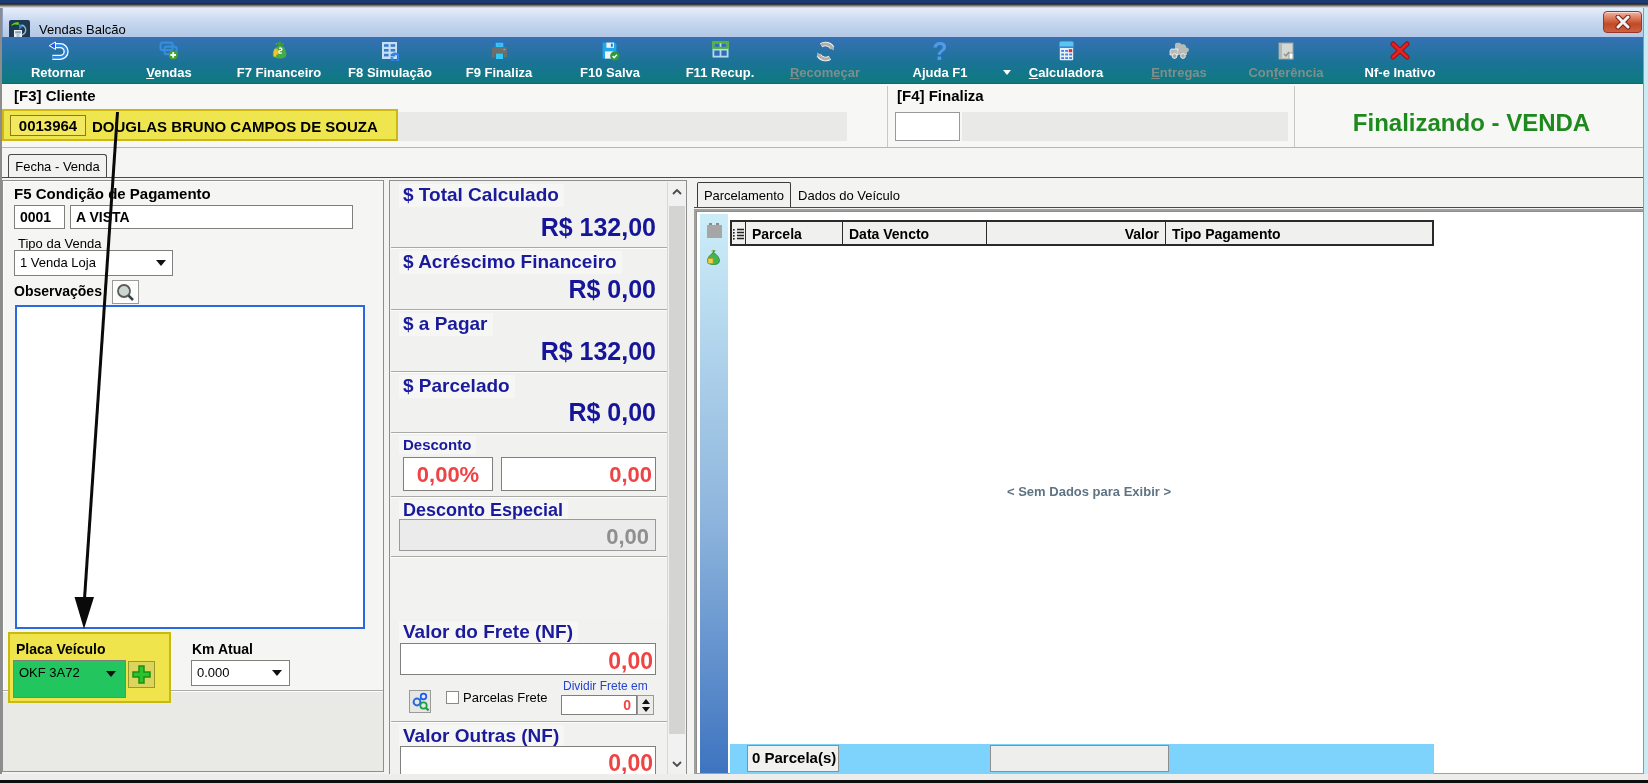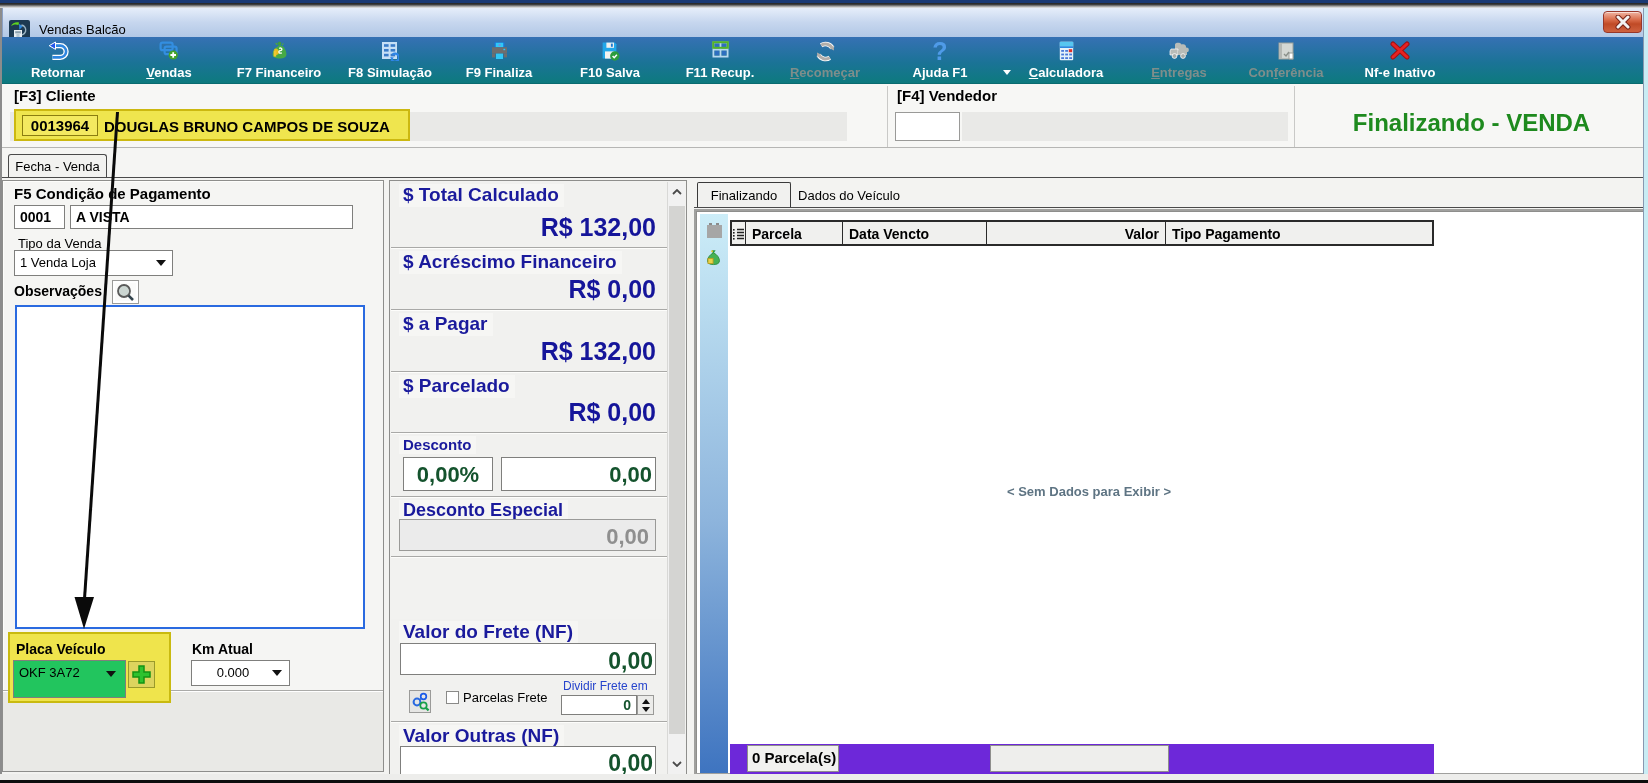--- a/index.html
+++ b/index.html
@@ -14,21 +14,21 @@
 #toolbar{left:2px;top:37px;width:1644px;height:47px;background:linear-gradient(#3671b4,#1b7397 55%,#0d7a7e);border-bottom:1px solid #0a6b70}
 .tbtn{position:absolute;top:0;height:47px;text-align:center;color:#fff;font-weight:bold;font-size:13px}
 .tbtn svg{display:inline-block;margin-top:4px}
 .tlbl{position:absolute;left:0;right:0;top:28px;white-space:nowrap}
 .dis{color:#7e8e8b}
 u.u{text-decoration:underline}
 #hdr{left:2px;top:84px;width:1644px;height:64px;background:#f7f7f5;border-bottom:1px solid #b6b6b4}
 .vsep{position:absolute;top:2px;width:1px;height:61px;background:#c9c9c7}
 .hlabel{position:absolute;top:3px;font-weight:bold;font-size:15px;color:#000}
 .gfield{position:absolute;top:28px;height:29px;background:#e9e9e7}
-#ybox1{left:12px;top:25px;width:396px;height:32px;background:#efe54e;border:2px solid #ccb810}
+#ybox1{left:0px;top:25px;width:396px;height:32px;background:#efe54e;border:2px solid #ccb810}
 #numbox{position:absolute;left:6px;top:4px;width:76px;height:21px;background:#f3e960;border:1px solid #8a7d10;font-weight:bold;font-size:15px;text-align:center;line-height:19px}
 #cname{position:absolute;left:88px;top:7px;font-weight:bold;font-size:15px;white-space:nowrap}
 #vendbox{left:893px;top:28px;width:65px;height:29px;background:#fff;border:1px solid #9a9a98}
 #fin{left:1295px;top:7px;width:349px;height:63px;text-align:center;line-height:63px;font-weight:bold;font-size:24px;color:#1e8a1e;white-space:nowrap}
 #tabrow{left:2px;top:148px;width:1644px;height:30px;background:#f5f5f3}
 #ftab{position:absolute;left:6px;top:6px;width:99px;height:38px;background:#f2f2f0;border:1px solid #4a4a4a;border-bottom:none;border-radius:3px 3px 0 0;font-size:13px;text-align:center;line-height:24px}
 #tabline{position:absolute;left:0;top:29px;width:1644px;height:1px;background:#4a4a4a}
 #mainbg{left:2px;top:178px;width:1644px;height:597px;background:#f3f3f1}
 
 #lpan{left:2px;top:180px;width:382px;height:592px;background:#f5f5f3;border:1px solid #8e8e8c;box-shadow:inset 1px 1px 0 #fdfdfb}
@@ -39,33 +39,33 @@
 #obsbtn{position:absolute;left:109px;top:99px;width:27px;height:24px;background:#fbfbfa;border:1px solid #9a9a98;box-shadow:inset 0 0 0 2px #fff}
 #bluebox{position:absolute;left:12px;top:124px;width:350px;height:324px;background:#fff;border:2px solid #2a6ae0}
 #ybox2{position:absolute;left:5px;top:451px;width:163px;height:71px;background:#efe44c;border:2px solid #c9ba10}
 #lpdivide{position:absolute;left:0;top:509px;width:380px;height:1px;background:#aaaaa8;box-shadow:0 1px 0 #fff}
 #lpbot{position:absolute;left:0;top:511px;width:380px;height:79px;background:#e9e9e6}
 
 #mpan{left:389px;top:180px;width:298px;height:595px;background:#f2f2f0;border:1px solid #8e8e8c}
 .sec{position:absolute;left:1px;width:277px;background:#f1f1ef;border-bottom:1px solid #a9a9a7;box-shadow:0 1px 0 #fdfdfb}
 .slab{position:absolute;left:8px;top:2px;font-weight:bold;font-size:19px;color:#1a1a9c;white-space:nowrap;background:#f6f6f4;padding:0 5px 1px 4px}
 .sval{position:absolute;right:12px;bottom:5px;font-weight:bold;font-size:25px;color:#15159a}
-.minp{position:absolute;background:#fff;border:1px solid #7f7f7d;font-weight:bold;text-align:right;color:#14532d}
+.minp{position:absolute;background:#fff;border:1px solid #7f7f7d;font-weight:bold;text-align:right;color:#ef4444}
 #mscroll{position:absolute;right:1px;top:1px;width:18px;height:592px;background:#f1f1f1;border-left:1px solid #d8d8d6}
 
 #rtabs{left:694px;top:182px;width:952px;height:26px}
 #ptab{position:absolute;left:3px;top:0px;width:94px;height:26px;background:#f1f1ef;border:1px solid #3a3a3a;border-bottom:none;border-radius:2px 2px 0 0;font-size:13px;text-align:center;line-height:25px}
 #dtab{position:absolute;left:99px;top:3px;width:112px;height:23px;font-size:13px;text-align:center;line-height:22px}
 #rline{position:absolute;left:0;top:25px;width:952px;height:1px;background:#4a4a4a}
 #rpan{left:694px;top:209px;width:951px;height:566px;background:#fff;border:2px solid #a0a09e;box-shadow:inset 1px 1px 0 #8e8e8c}
 #bluestrip{position:absolute;left:4px;top:3px;width:28px;height:559px;background:linear-gradient(#ccedf8,#8db4dc 55%,#3e74c0)}
 #ghead{position:absolute;left:34px;top:9px;height:26px;background:#f0f0ee;border:2px solid #2a2a2a;display:flex}
 .gcell{height:100%;border-right:1px solid #2a2a2a;font-weight:bold;font-size:14px;padding:4px 0 0 6px;color:#000}
 #semdados{position:absolute;left:41px;top:273px;width:704px;text-align:center;font-weight:bold;font-size:13px;color:#5e7483}
-#gfoot{position:absolute;left:34px;top:533px;width:704px;height:32px;background:#6d28d9}
+#gfoot{position:absolute;left:34px;top:533px;width:704px;height:32px;background:#7dd3fc}
 .fbox{position:absolute;top:1px;height:27px;border:1px solid #8e8e8c;background:#f1f1ef;font-weight:bold;font-size:15px;line-height:24px;padding-left:4px}
 #leftedge{left:0;top:8px;width:2px;height:771px;background:#8c8c8c}
 #rightedge{left:1643px;top:8px;width:5px;height:771px;background:#c8ecf4;border-left:1px solid #8898b0}
 #botedge{left:0;top:774px;width:1648px;height:9px;background:#ededeb;border-bottom:3px solid #0d0d0d}
 </style></head>
 <body>
 <div id="frame">
 <div class="a" id="topnavy"></div>
 <div class="a" id="topgray"></div>
 <div class="a" id="titlebar">
@@ -202,21 +202,21 @@
         </svg><div class="tlbl">Nf-e Inativo</div></div>
 </div>
 <div class="a" id="hdr">
 <div class="hlabel" style="left:12px">[F3] Cliente</div>
 <div class="gfield" style="left:8px;width:837px"></div>
 <div class="a" id="ybox1">
         <div id="numbox">0013964</div>
         <div id="cname">DOUGLAS BRUNO CAMPOS DE SOUZA</div>
       </div>
 <div class="vsep" style="left:885px"></div>
-<div class="hlabel" style="left:895px">[F4] Vendedor</div>
+<div class="hlabel" style="left:895px">[F4] Finaliza</div>
 <div class="a" id="vendbox"></div>
 <div class="gfield" style="left:960px;width:326px"></div>
 <div class="vsep" style="left:1292px"></div>
 <div class="a" id="fin">Finalizando - VENDA</div>
 </div>
 <div class="a" id="tabrow">
       <div id="ftab">Fecha - Venda</div>
       <div id="tabline"></div>
     </div>
 <div class="a" id="mainbg"></div>
@@ -234,21 +234,21 @@
 <div class="a" id="bluebox"></div>
 <div class="a" id="lpdivide"></div>
       <div class="a" id="lpbot"></div>
       <div class="a" id="ybox2"></div>
 <div class="blab" style="left:13px;top:460px">Placa Veículo</div>
 <div class="combo" style="left:10px;top:479px;width:113px;height:38px;background:#22c55e">OKF 3A72<div class="dar" style="left:92px;top:10px"></div></div>
 <div style="position:absolute;left:125px;top:480px;width:27px;height:27px;background:#ddd45e;border:1px solid #9a9a2a"><svg width="21" height="21" viewBox="0 0 21 21" style="margin:2px 0 0 2px">
           <path d="M8 2 h5 v6 h6 v5 h-6 v6 h-5 v-6 H2 v-5 h6 z" fill="#2ec22e" stroke="#149214" stroke-width="1.5"></path>
         </svg></div>
 <div class="blab" style="left:189px;top:460px">Km Atual</div>
-<div class="combo" style="left:188px;top:479px;width:99px;height:26px;text-align:center;padding-right:20px">0.000<div class="dar" style="left:80px;top:9px"></div></div>
+<div class="combo" style="left:188px;top:479px;width:99px;height:26px;text-align:left;padding-right:20px">0.000<div class="dar" style="left:80px;top:9px"></div></div>
 </div>
 <div class="a" id="mpan">
 <div class="sec" style="top:1px;height:66px">
         <div class="slab">$ Total Calculado</div>
         <div class="sval">R$ 132,00</div>
       </div>
 <div class="sec" style="top:68px;height:61px">
         <div class="slab">$ Acréscimo Financeiro</div>
         <div class="sval">R$ 0,00</div>
       </div>
@@ -296,21 +296,21 @@
         <div style="position:absolute;left:1px;top:24px;width:16px;height:528px;background:#d4d4d2"></div>
         <svg width="10" height="6" viewBox="0 0 10 6" style="position:absolute;left:4px;top:7px">
           <path d="M1 5 L5 1 L9 5" fill="none" stroke="#4a4a4a" stroke-width="1.8"></path>
         </svg>
         <svg width="10" height="6" viewBox="0 0 10 6" style="position:absolute;left:4px;bottom:7px">
           <path d="M1 1 L5 5 L9 1" fill="none" stroke="#4a4a4a" stroke-width="1.8"></path>
         </svg>
       </div>
 </div>
 <div class="a" id="rtabs">
-      <div id="ptab">Finalizando</div>
+      <div id="ptab">Parcelamento</div>
       <div id="dtab">Dados do Veículo</div>
       <div id="rline"></div>
     </div>
 <div class="a" id="rpan">
 <div id="bluestrip">
  <svg width="17" height="17" viewBox="0 0 17 17" style="position:absolute;left:6px;top:8px">
           <rect x="3" y="1" width="3" height="3" fill="#8a8a8a"></rect>
           <rect x="10" y="1" width="3" height="3" fill="#8a8a8a"></rect>
           <rect x="1" y="3" width="15" height="13" fill="#a6a6a6"></rect>
         </svg>

